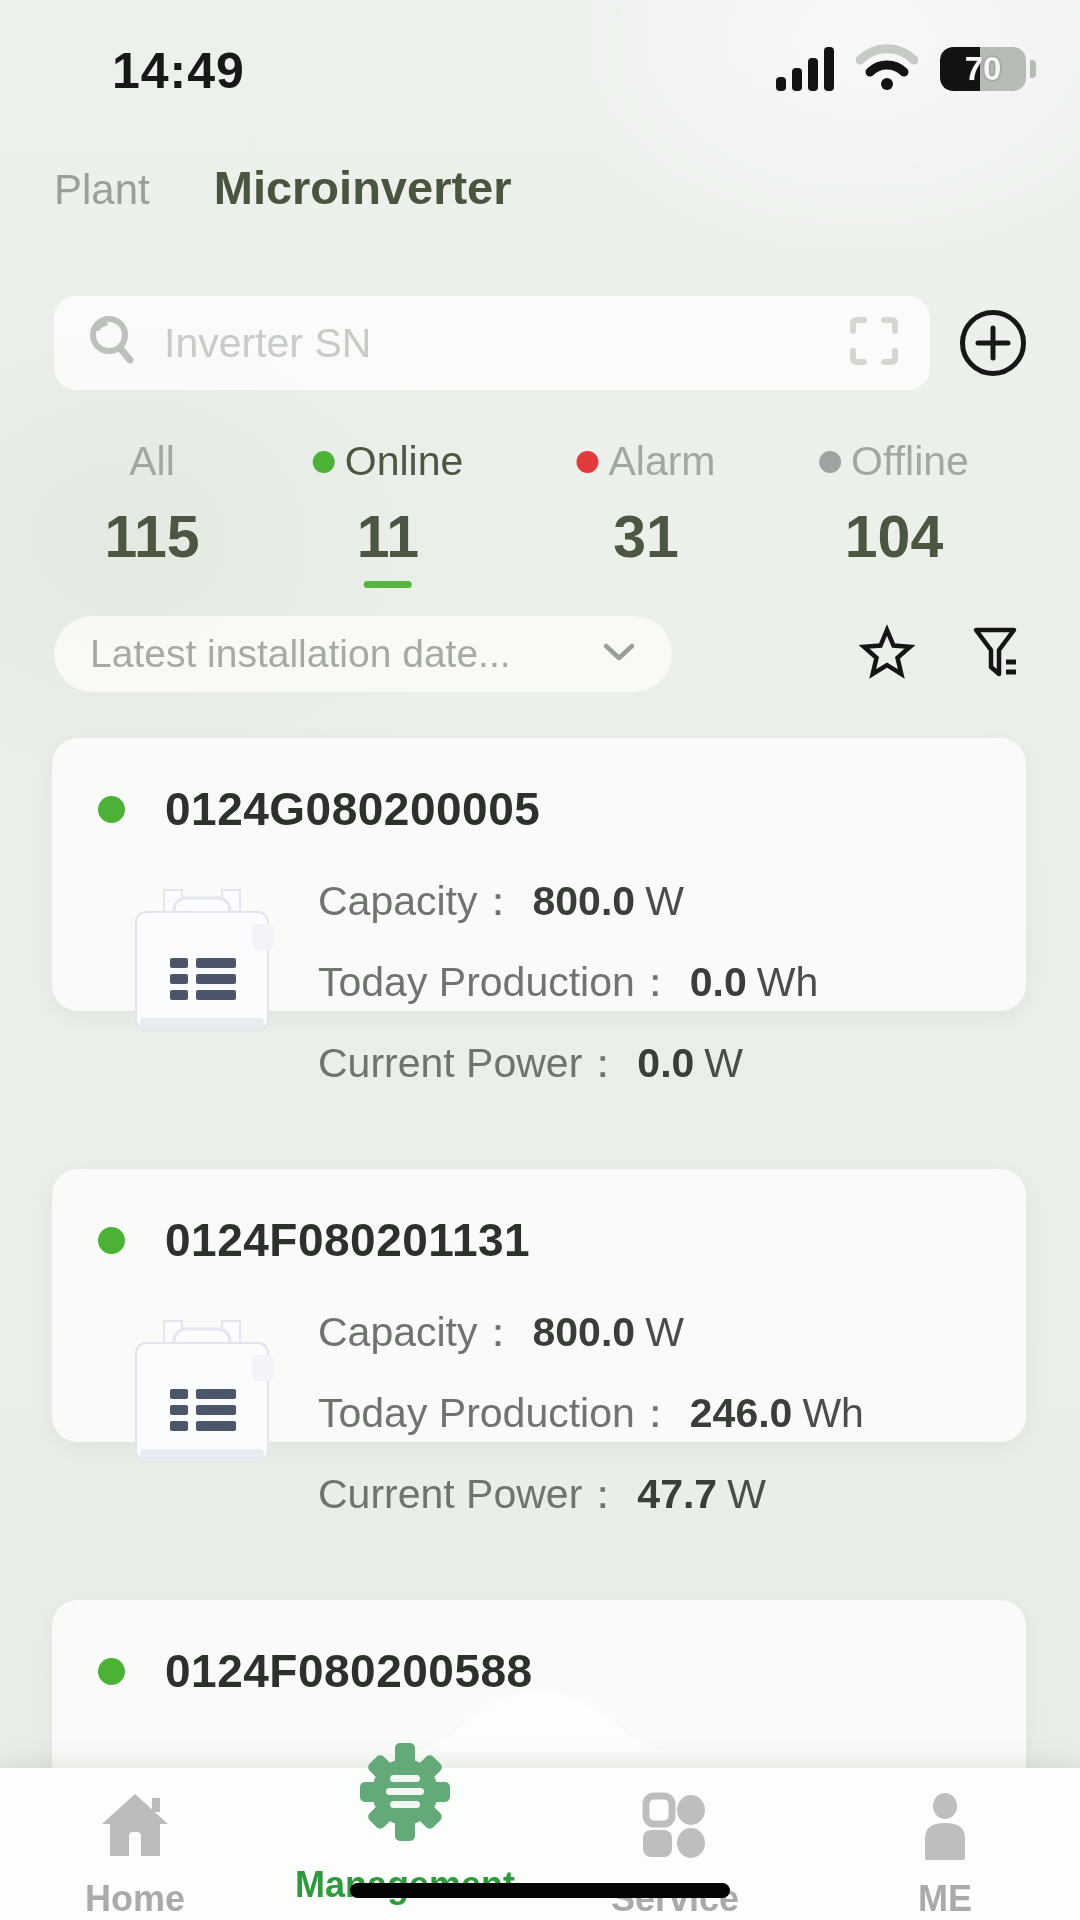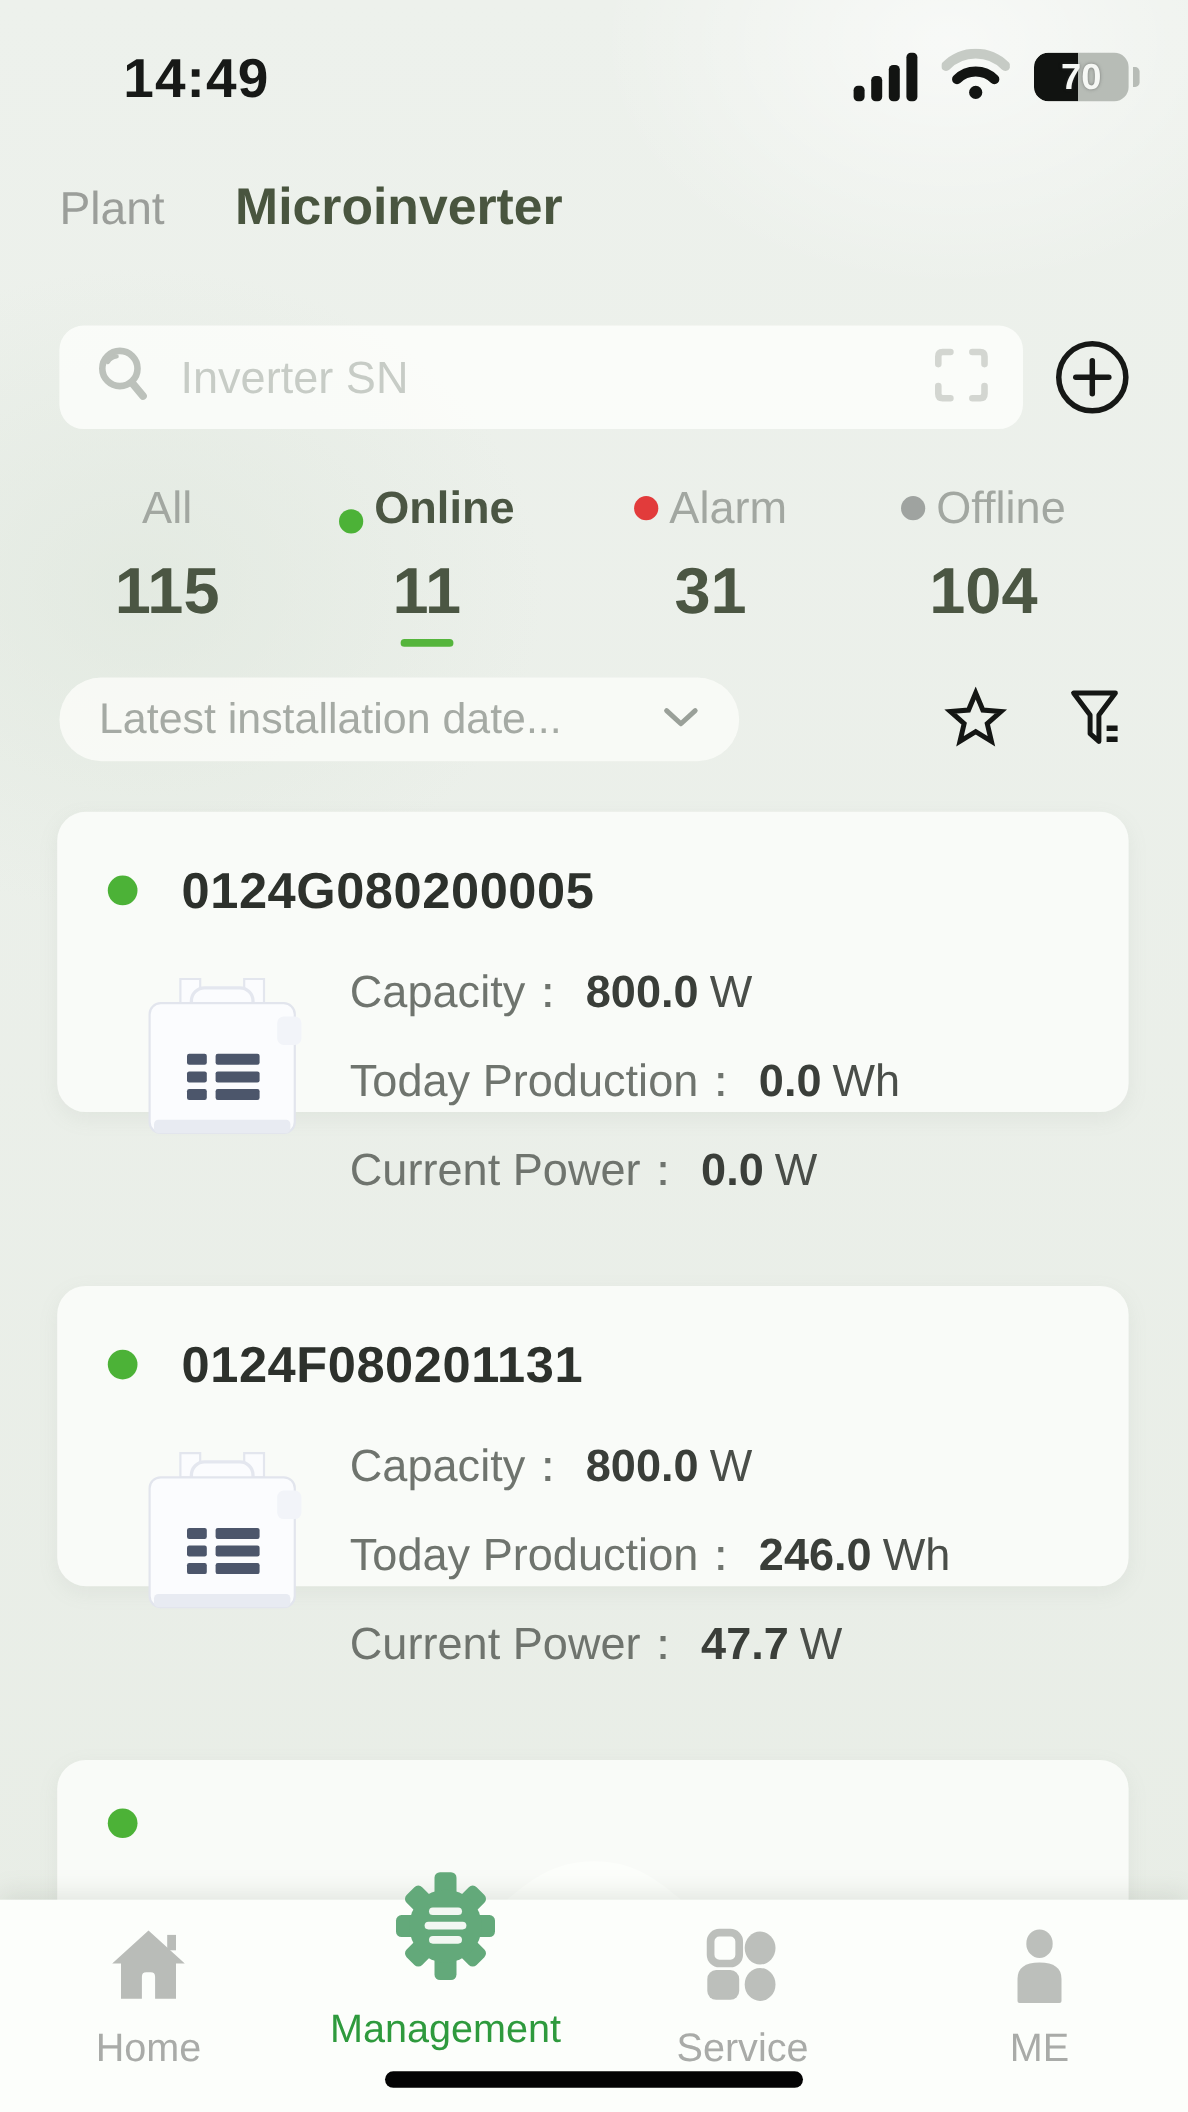--- a/index.html
+++ b/index.html
@@ -32,21 +32,21 @@
   .search-box .ph{flex:1;font-size:41px;color:#c7ccc6;margin-left:22px;}
   .plus-btn{position:absolute;right:0;top:14px;width:66px;height:66px;border-radius:50%;
     border:5px solid #161816;box-sizing:border-box;display:flex;align-items:center;justify-content:center;background:transparent;}
   .plus-btn svg{display:block;}
   
   .filters{position:absolute;top:438px;left:0;width:960px;height:140px;}
   .fcol{position:absolute;transform:translateX(-50%);text-align:center;}
   .fc-all{left:152px}.fc-online{left:388px}.fc-alarm{left:646px}.fc-offline{left:894px}
   .flabel{display:flex;align-items:center;justify-content:center;gap:10px;font-size:41px;color:#a2a7a1;}
   .flabel .dot{width:22px;height:22px;border-radius:50%;display:inline-block;}
-  .fc-online .flabel{color:#4b5643;font-weight:bold;align-items:flex-end;}
+  .fc-online .flabel{color:#4b5643;font-weight:normal;}
   .fcount{margin-top:18px;font-size:59px;font-weight:bold;color:#4b5643;}
   .funderline{width:48px;height:7px;border-radius:4px;background:#55b53c;margin:10px auto 0;}
   .dot-online{background:#4cb237}.dot-alarm{background:#e23b3b}.dot-offline{background:#9fa3a0}
   
   .sort-row{position:absolute;top:616px;left:54px;width:972px;height:76px;}
   .sort-pill{position:absolute;left:0;top:0;width:618px;height:76px;background:rgba(250,252,248,.85);
     border-radius:38px;display:flex;align-items:center;padding:0 36px;box-sizing:border-box;justify-content:space-between;}
   .sort-pill .sel{font-size:39px;color:#a5aaa4;}
   .icon-btns{position:absolute;right:0;top:8px;display:flex;gap:52px;}
   
@@ -58,22 +58,22 @@
   .sn{font-size:46px;font-weight:bold;color:#2d312c;letter-spacing:0.5px;}
   .card-body{position:absolute;left:60px;top:128px;right:40px;display:flex;}
   .dev-icon{width:180px;height:180px;flex:0 0 180px;margin-top:6px;}
   .rows{margin-left:26px;display:flex;flex-direction:column;justify-content:flex-start;gap:26px;padding-top:8px;}
   .drow{display:flex;align-items:baseline;font-size:41px;}
   .drow .lbl{color:#6f746e;}
   .drow .val{color:#3a3e39;font-weight:bold;margin-left:14px;}
   .drow .unit{color:#4a4e49;margin-left:10px;}
   
   .nav-hump{position:absolute;left:340px;bottom:168px;width:400px;height:66px;z-index:9;}
-  .navbar{position:absolute;left:0;bottom:0;width:1080px;height:193px;background:#fcfefb;z-index:10;
-    box-shadow:0 -4px 22px rgba(110,120,105,0.18);}
+  .navbar{position:absolute;left:0;bottom:0;width:1080px;height:152px;background:#fcfefb;z-index:10;
+    box-shadow:0 -4px 22px rgba(110,120,105,0.18);font-weight:bold;}
   .nav-items{display:flex;height:100%;}
   .nav-item{flex:1;display:flex;flex-direction:column;align-items:center;padding-top:16px;gap:12px;}
   .nav-item .icon{height:86px;display:flex;align-items:center;justify-content:center;}
   .nav-item .nlabel{font-size:36px;color:#a9aba8;}
   .nav-item.active .nlabel{color:#2e9a3d;}
   .nav-item.active .icon{margin-top:-52px;height:120px;}
   .home-indicator{position:absolute;left:350px;bottom:22px;width:380px;height:15px;border-radius:8px;background:#040404;z-index:11;}
 </style>
 </head>
 <body>
@@ -280,20 +280,21 @@
             <span class="val">47.7</span>
             <span class="unit">W</span>
         </div>
       </div>
     </div>
   </div>
 
   <div class="card card3">
     <div class="card-head">
       <span class="sdot"></span>
+      <span class="sn">0124F080200588</span>
     </div>
   </div>
 
   <div class="nav-hump">
     <svg width="400" height="66" viewBox="0 0 400 66">
       <path d="M0 66 L66 66 C118 66 132 6 200 6 C268 6 282 66 334 66 L400 66 Z" fill="#fcfefb"></path>
     </svg>
   </div>
   <div class="navbar">
     <div class="nav-items">

